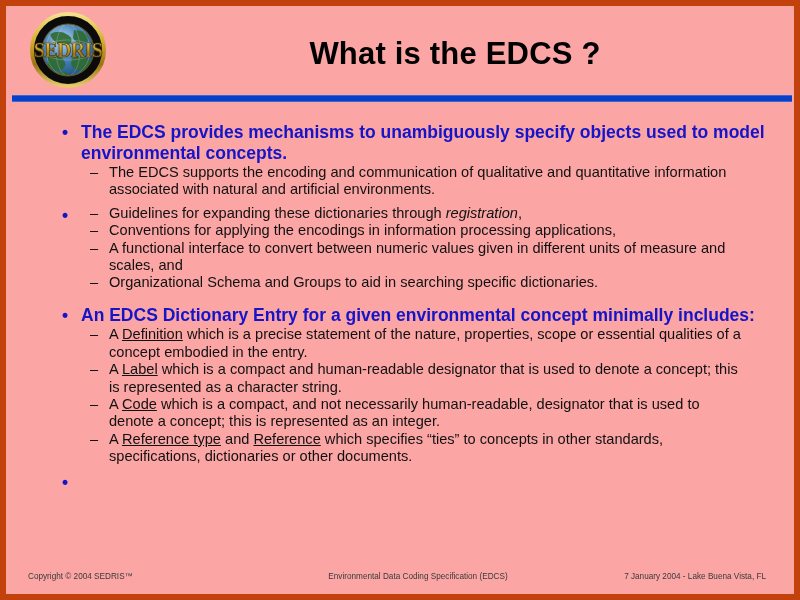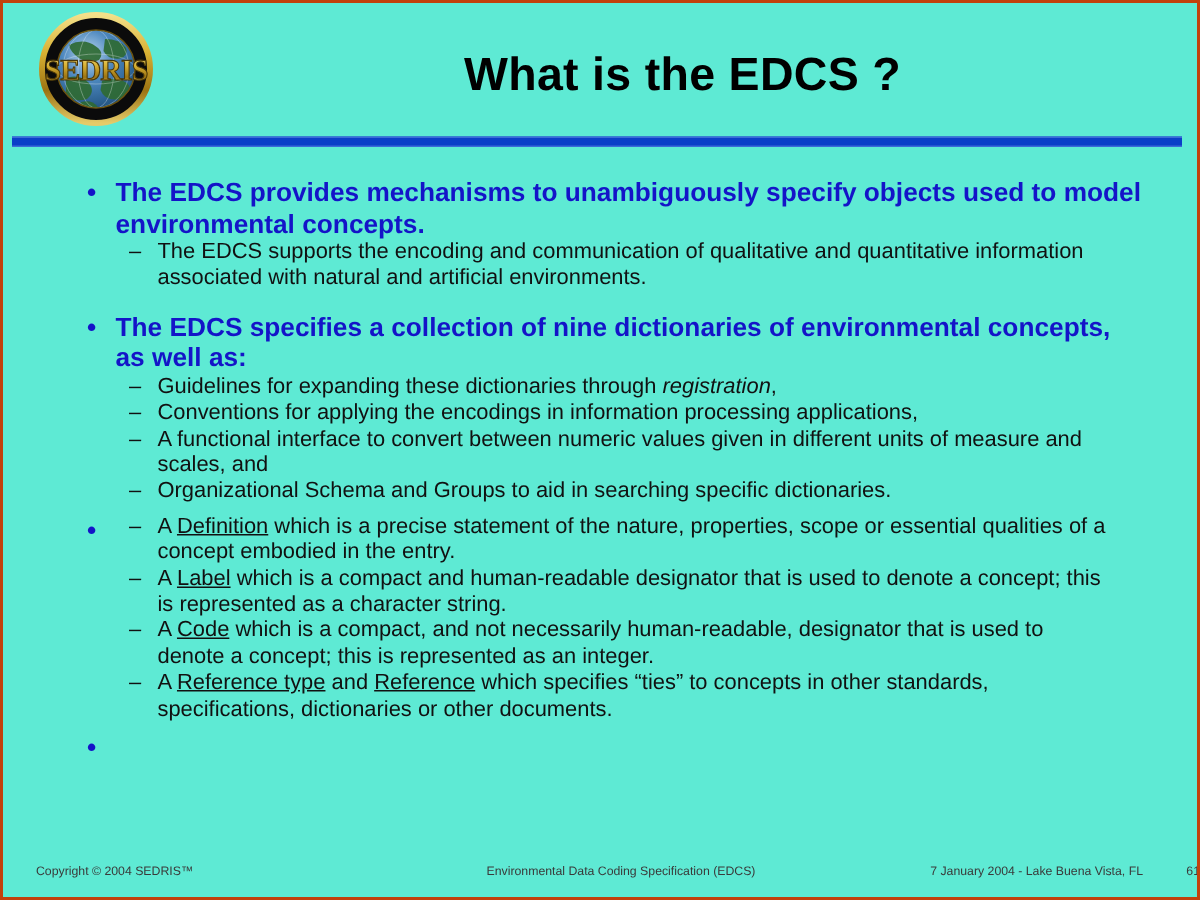--- a/index.html
+++ b/index.html
@@ -8,22 +8,22 @@
     background: #ffffff;
   }
   body {
     font-family: "Liberation Sans", sans-serif;
   }
 
   #slide {
     position: relative;
     width: 800px;
     height: 600px;
-    background: #5eead4;
-    border: 2px solid #c2410c;
+    background: #fca5a5;
+    border: 6px solid #c2410c;
     box-sizing: border-box;
     overflow: hidden;
   }
 
   
   #header {
     position: relative;
     height: 88px;
   }
 
@@ -219,21 +219,20 @@
           <span class="t1">The EDCS provides mechanisms to unambiguously specify objects used to model environmental concepts.</span>
           <ul class="lvl2">
             <li class="b2">
               <span class="marker2">–</span>
               <span class="t2">The EDCS supports the encoding and communication of qualitative and quantitative information associated with natural and artificial environments.</span>
             </li>
           </ul>
         </li>
         <li class="b1">
           <span class="marker1">•</span>
-          <span class="t1">The EDCS specifies a collection of nine dictionaries of environmental concepts, as well as:</span>
           <ul class="lvl2">
             <li class="b2">
               <span class="marker2">–</span>
               <span class="t2">Guidelines for expanding these dictionaries through <i>registration</i>,</span>
             </li>
             <li class="b2">
               <span class="marker2">–</span>
               <span class="t2">Conventions for applying the encodings in information processing applications,</span>
             </li>
             <li class="b2">
@@ -241,20 +240,21 @@
               <span class="t2">A functional interface to convert between numeric values given in different units of measure and scales, and</span>
             </li>
             <li class="b2">
               <span class="marker2">–</span>
               <span class="t2">Organizational Schema and Groups to aid in searching specific dictionaries.</span>
             </li>
           </ul>
         </li>
         <li class="b1">
           <span class="marker1">•</span>
+          <span class="t1">An EDCS Dictionary Entry for a given environmental concept minimally includes:</span>
           <ul class="lvl2">
             <li class="b2">
               <span class="marker2">–</span>
               <span class="t2">A <u>Definition</u> which is a precise statement of the nature, properties, scope or essential qualities of a concept embodied in the entry.</span>
             </li>
             <li class="b2">
               <span class="marker2">–</span>
               <span class="t2">A <u>Label</u> which is a compact and human-readable designator that is used to denote a concept; this is represented as a character string.</span>
             </li>
             <li class="b2">

